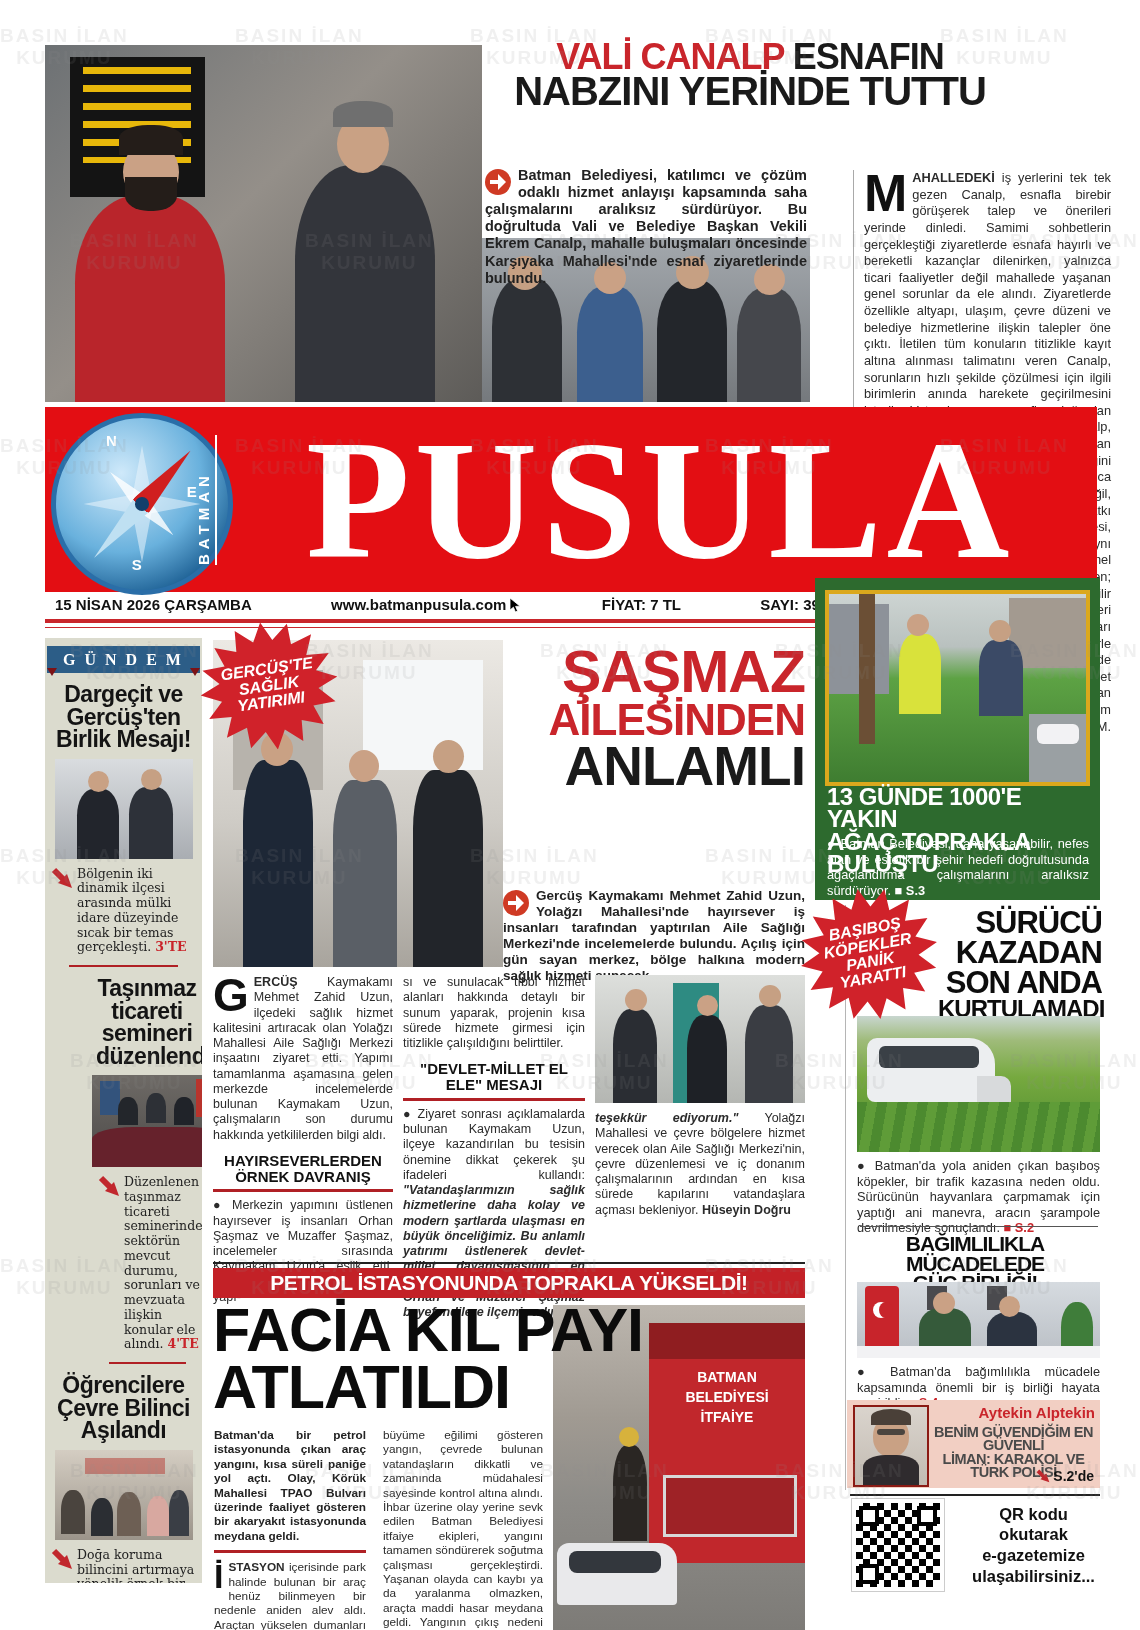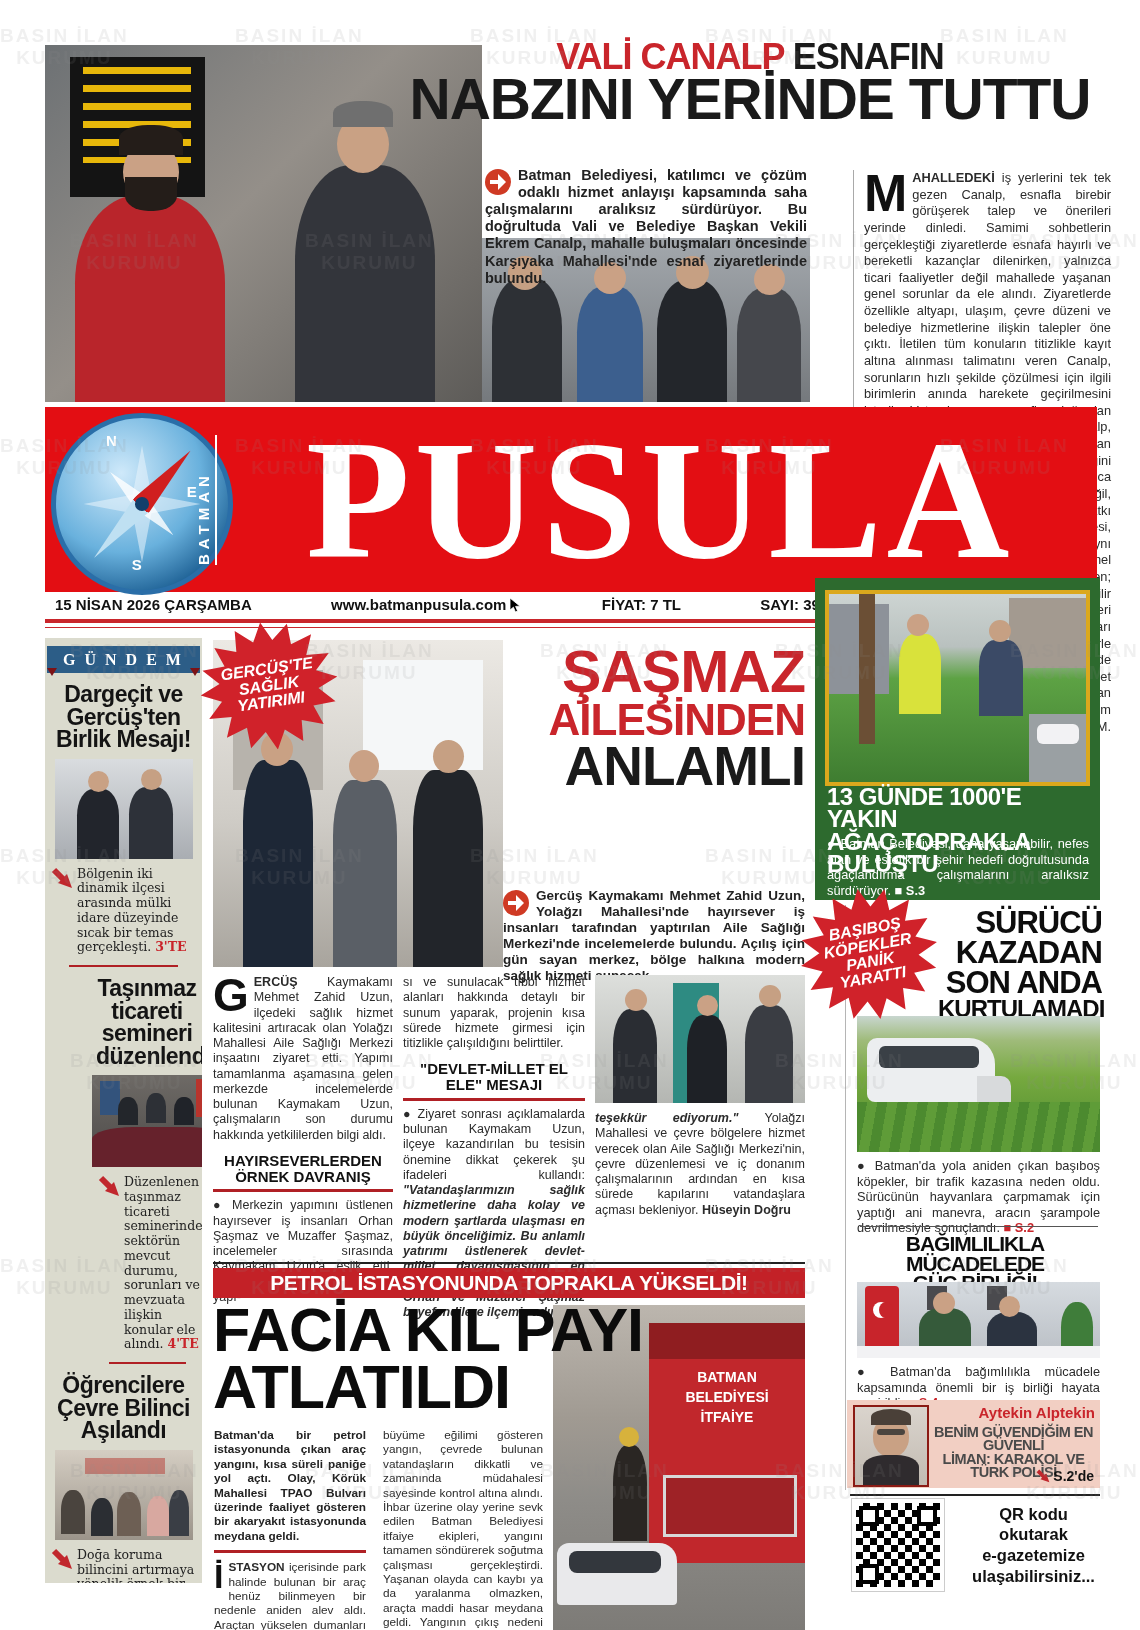--- a/index.html
+++ b/index.html
@@ -62,21 +62,21 @@
     <div style="left:175px;top:42px;width:70px;height:122px;background:#23262b;border-radius:40% 40% 0 0;"></div>
     <div style="left:194px;top:18px;width:33px;height:33px;background:#c6a083;border-radius:50%;"></div>
     <div style="left:255px;top:50px;width:64px;height:114px;background:#45474c;border-radius:40% 40% 0 0;"></div>
     <div style="left:272px;top:26px;width:31px;height:31px;background:#caa185;border-radius:50%;"></div>
   </div>
 
   <div class="abs" style="left:400px;top:40px;width:700px;text-align:center;">
     <div class="hl" style="font-size:36px;">
       <span class="red">VALİ CANALP</span><span> ESNAFIN</span>
     </div>
-    <div class="hl" style="font-size:57px;">NABZINI YERİNDE TUTTU</div>
+    <div class="hl" style="font-size:40px;">NABZINI YERİNDE TUTTU</div>
   </div>
 
   <div class="abs" style="left:485px;top:167px;width:322px;font-size:14.5px;font-weight:600;line-height:1.18;text-align:justify;color:#222;">
     <span class="circ" style="float:left;margin:2px 7px 2px 0;">
         <i></i>
         <b></b>
       </span>
     <span>Batman Belediyesi, katılımcı ve çözüm odaklı hizmet anlayışı kapsamında saha çalışmalarını aralıksız sürdürüyor. Bu doğrultuda Vali ve Belediye Başkan Vekili Ekrem Canalp, mahalle buluşmaları öncesinde Karşıyaka Mahallesi'nde esnaf ziyaretlerinde bulundu.</span>
   </div>
 

